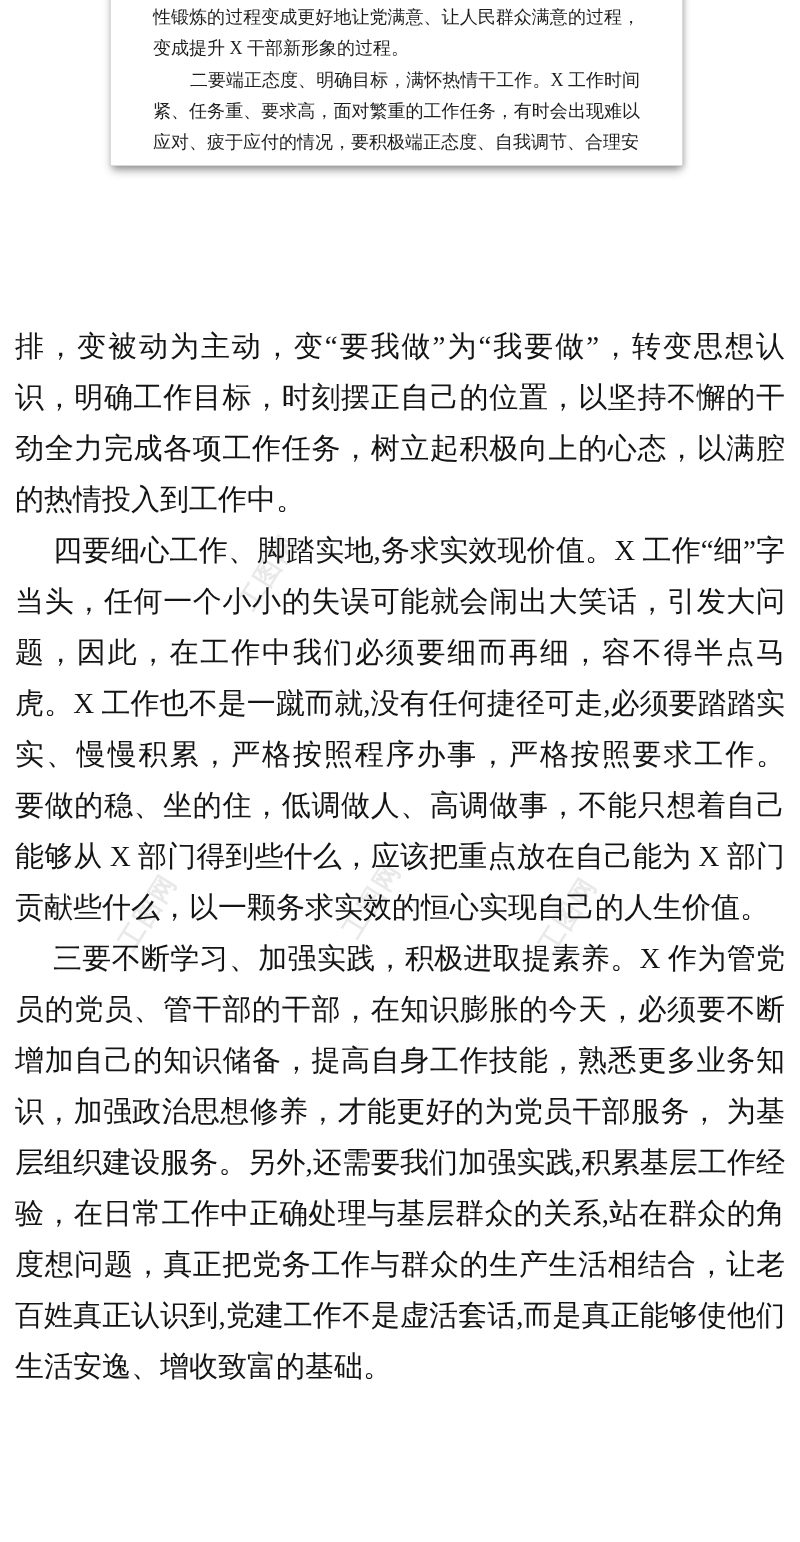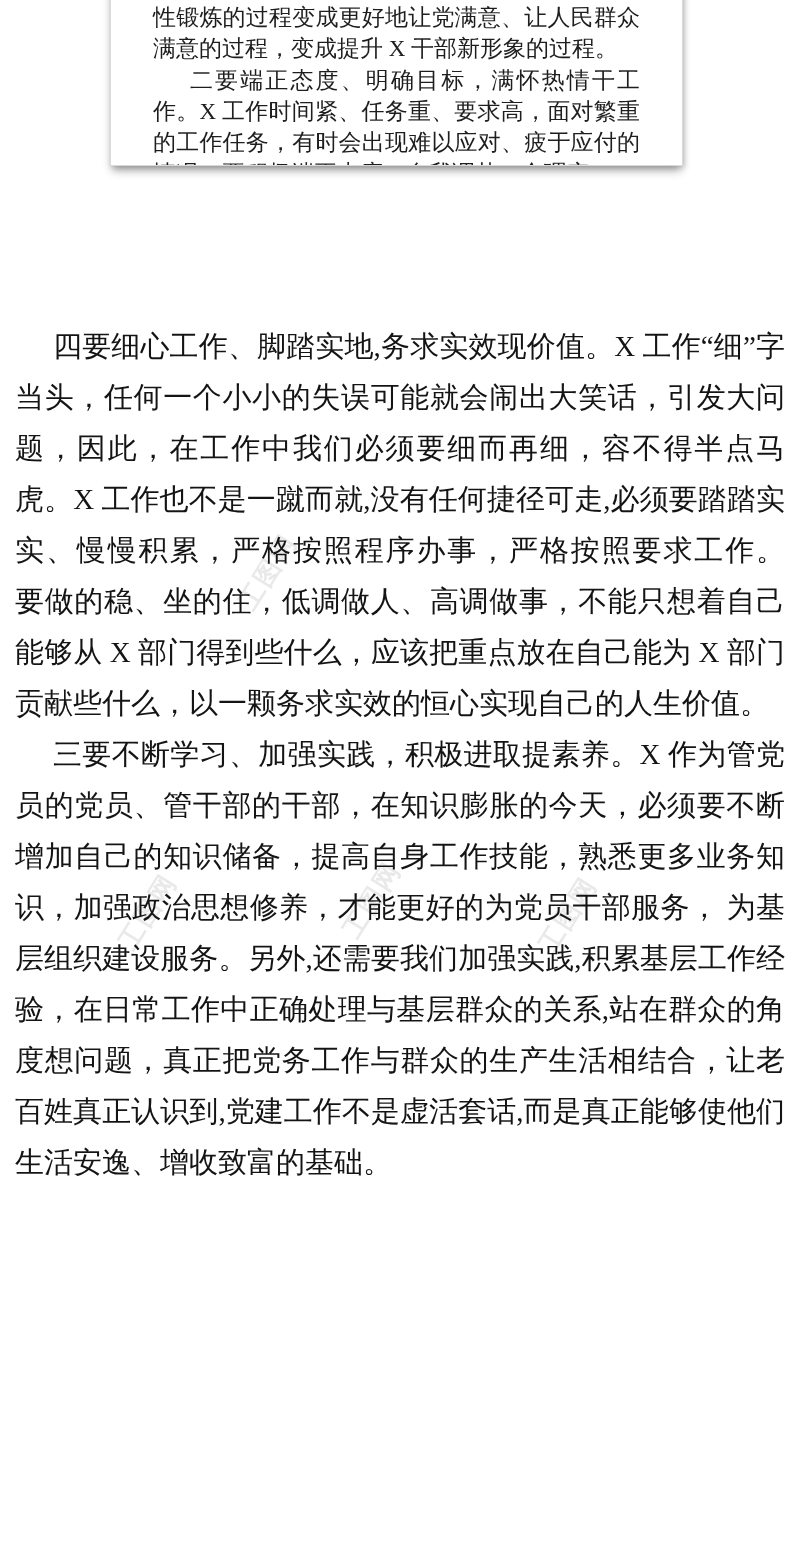--- a/index.html
+++ b/index.html
@@ -24,21 +24,21 @@
     height: 210px;
     box-sizing: border-box;
     background: #ffffff;
     border: 1px solid #d9d9d9;
     box-shadow: 0 6px 9px -2px rgba(0,0,0,0.38), 2px 2px 5px rgba(0,0,0,0.12);
     padding: 45px 42px 0 42px;
     overflow: hidden;
     z-index: 3;
   }
   .preview-card .card-text {
-    font-size: 23px;
+    font-size: 18px;
     line-height: 31.3px;
     color: #1e1e1e;
     text-align: justify;
     text-justify: inter-ideograph;
   }
   .preview-card .card-text p { margin: 0; }
   .preview-card .card-text p.indent { text-indent: 37px; }
 
   
   .doc-body {
@@ -83,15 +83,16 @@
 <div class="wm wm4">工图网</div>
 
 <div class="preview-card">
   <div class="card-text">
     <p>性锻炼的过程变成更好地让党满意、让人民群众满意的过程，变成提升 X 干部新形象的过程。</p>
     <p class="indent">二要端正态度、明确目标，满怀热情干工作。X 工作时间紧、任务重、要求高，面对繁重的工作任务，有时会出现难以应对、疲于应付的情况，要积极端正态度、自我调节、合理安</p>
   </div>
 </div>
 
 <div class="doc-body">
+  <p>排，变被动为主动，变“要我做”为“我要做”，转变思想认识，明确工作目标，时刻摆正自己的位置，以坚持不懈的干劲全力完成各项工作任务，树立起积极向上的心态，以满腔的热情投入到工作中。</p>
   <p class="indent">四要细心工作、脚踏实地,务求实效现价值。X 工作“细”字当头，任何一个小小的失误可能就会闹出大笑话，引发大问题，因此，在工作中我们必须要细而再细，容不得半点马虎。X 工作也不是一蹴而就,没有任何捷径可走,必须要踏踏实实、慢慢积累，严格按照程序办事，严格按照要求工作。　要做的稳、坐的住，低调做人、高调做事，不能只想着自己能够从 X 部门得到些什么，应该把重点放在自己能为 X 部门贡献些什么，以一颗务求实效的恒心实现自己的人生价值。</p>
   <p class="indent">三要不断学习、加强实践，积极进取提素养。X 作为管党员的党员、管干部的干部，在知识膨胀的今天，必须要不断增加自己的知识储备，提高自身工作技能，熟悉更多业务知识，加强政治思想修养，才能更好的为党员干部服务， 为基层组织建设服务。另外,还需要我们加强实践,积累基层工作经验，在日常工作中正确处理与基层群众的关系,站在群众的角度想问题，真正把党务工作与群众的生产生活相结合，让老百姓真正认识到,党建工作不是虚活套话,而是真正能够使他们生活安逸、增收致富的基础。</p>
 </div>
 
 </body></html>

